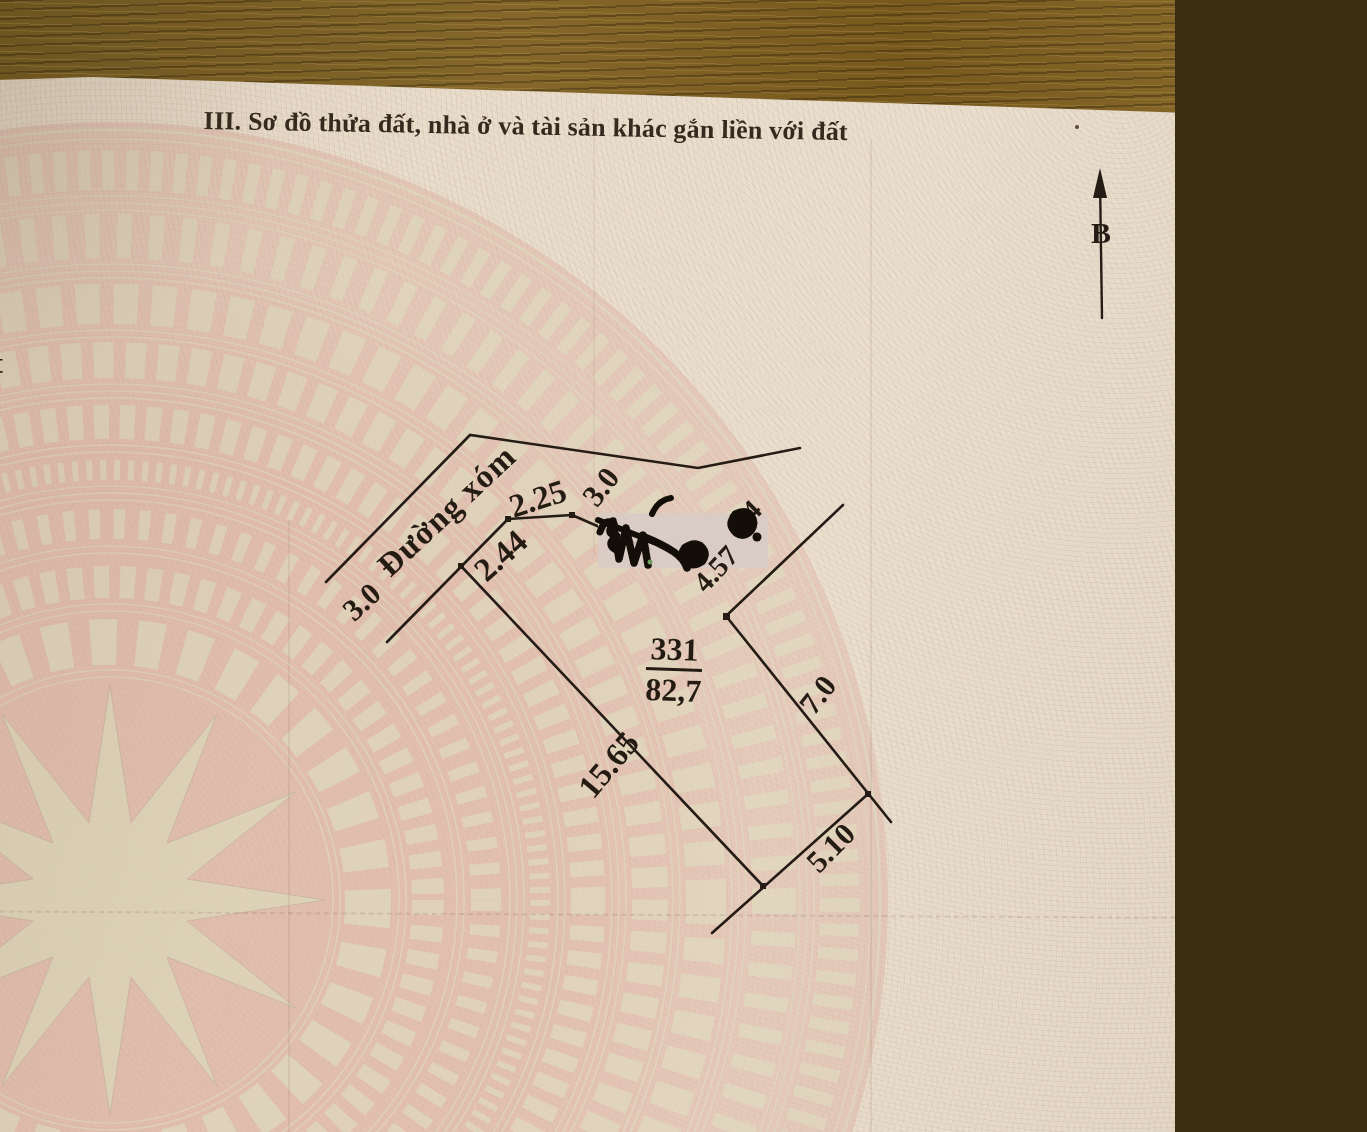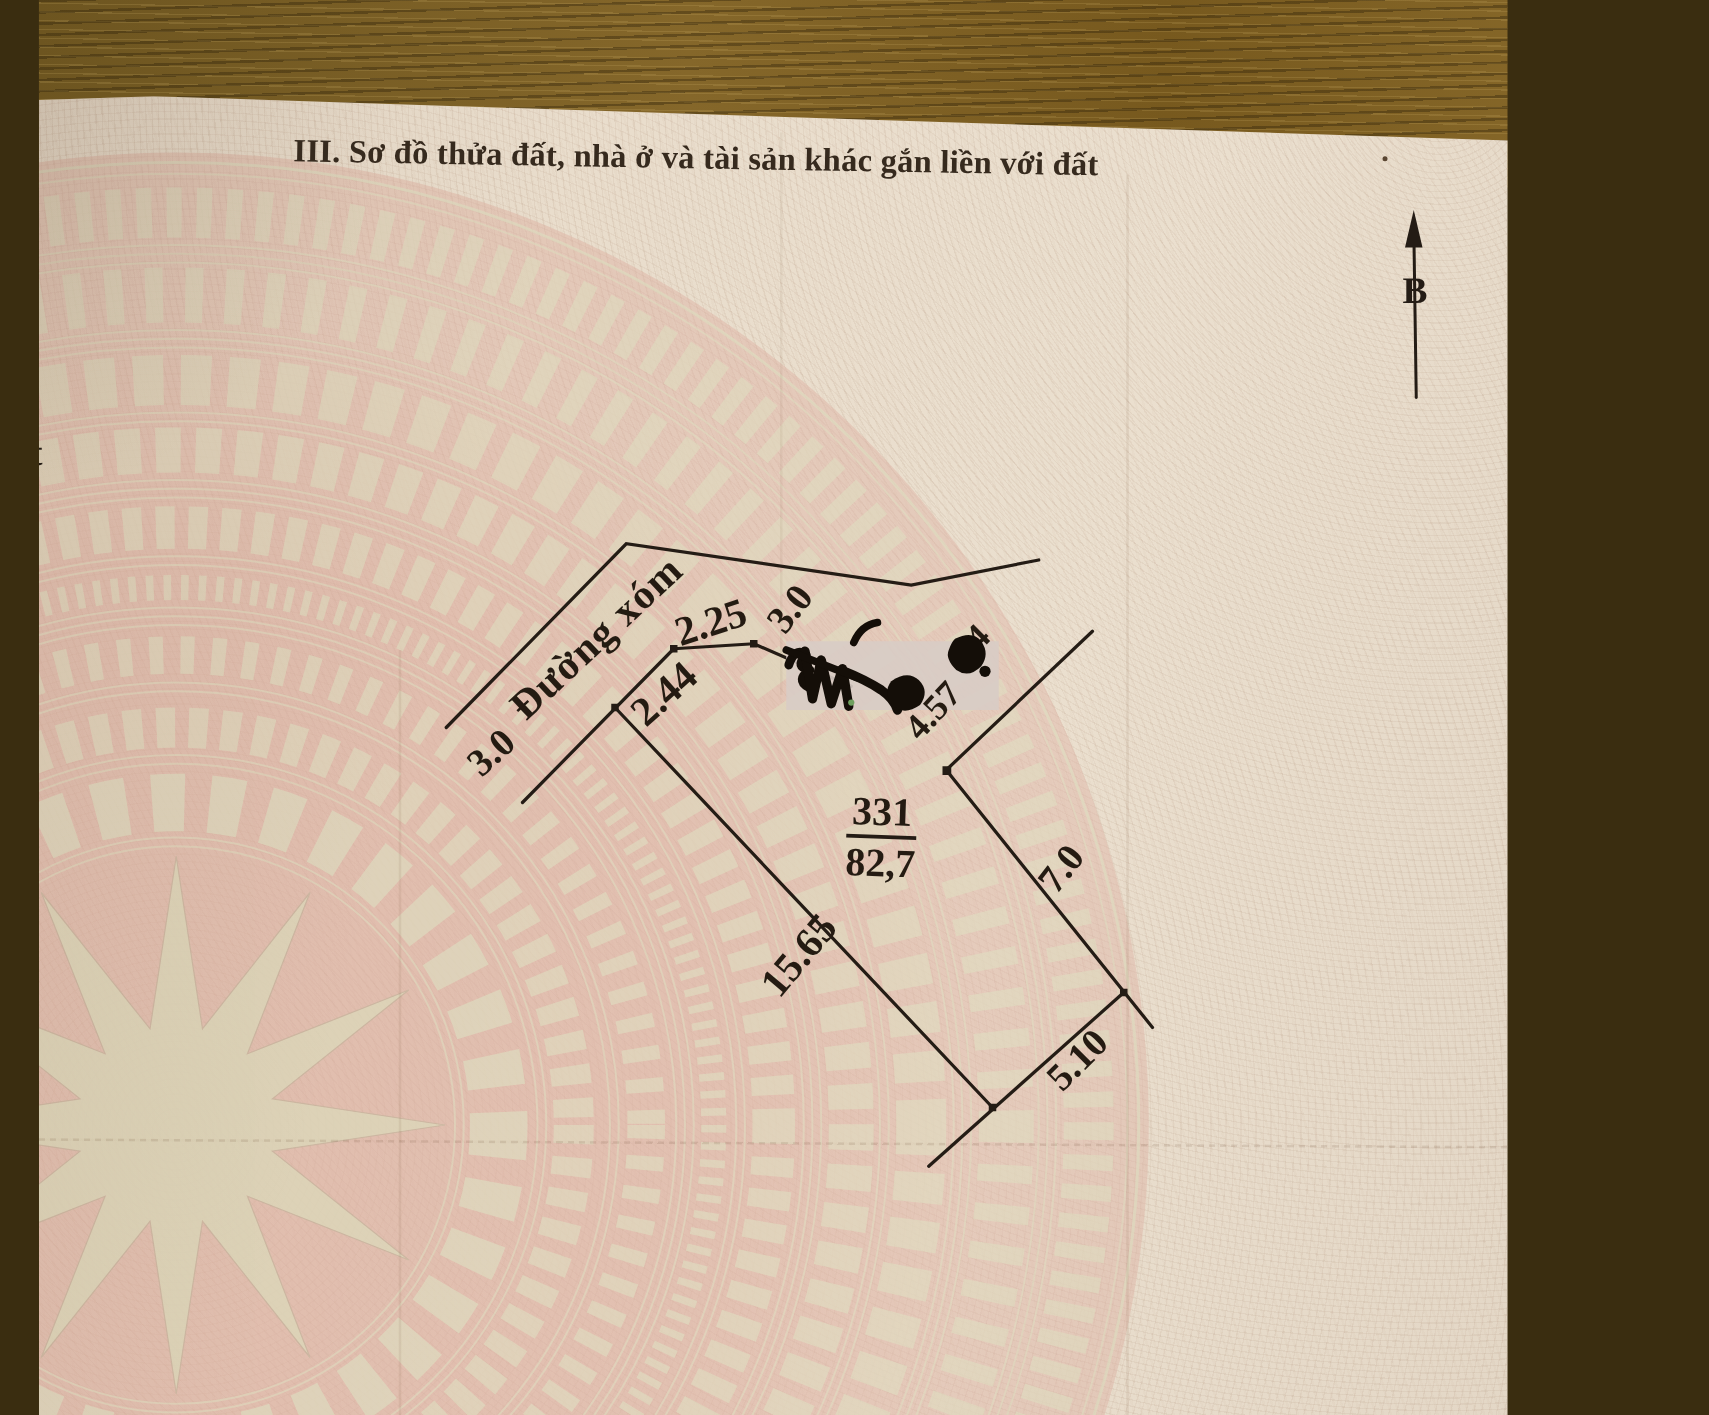--- a/index.html
+++ b/index.html
@@ -1,17 +1,17 @@
 <!DOCTYPE html>
 <html><head>
 <meta charset="utf-8">
 <style>
   html,body{margin:0;padding:0;background:#3a2d10;}
   .scene{position:relative;width:1175px;height:1132px;overflow:hidden;
-         font-family:"Liberation Serif","DejaVu Serif",serif;margin-left:31px;}
+         font-family:"Liberation Serif","DejaVu Serif",serif;}
 
   
   .wood-top{position:absolute;left:0;top:0;width:1367px;height:150px;
     background:
       repeating-linear-gradient(178deg, rgba(45,32,8,.38) 0 2px, rgba(45,32,8,0) 2px 9px),
       repeating-linear-gradient(1deg, rgba(225,195,120,.16) 0 1px, rgba(225,195,120,0) 1px 7px),
       linear-gradient(90deg,#6d5520,#85672a 38%,#77591e 66%,#8d6e2e);}
   .wood-right{position:absolute;left:1232px;top:100px;width:135px;height:1032px;
     background:
       repeating-linear-gradient(86deg, rgba(50,37,10,.40) 0 2px, rgba(50,37,10,0) 2px 8px),

